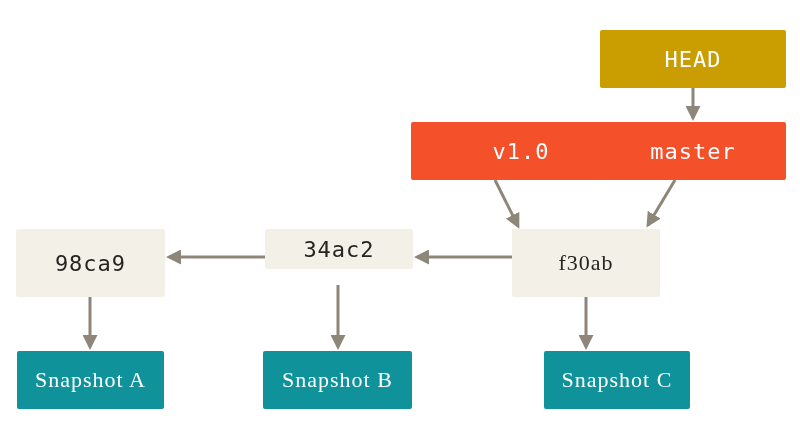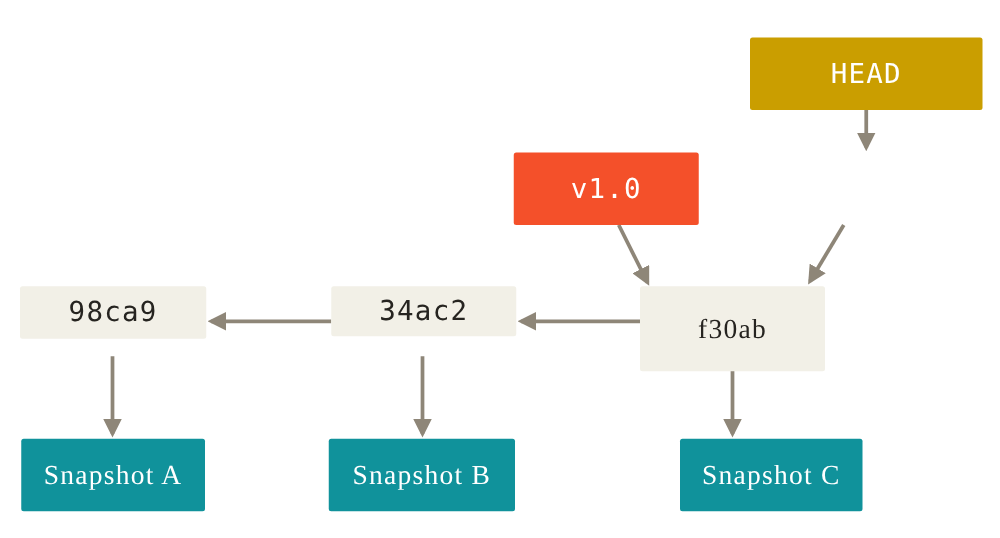--- a/index.html
+++ b/index.html
@@ -39,34 +39,34 @@
     border-radius: 2px;
     box-sizing: border-box;
     user-select: none;
   }
   .node-head {
     left: 600px; top: 30px; width: 186px; height: 58px;
     background: var(--head-bg);
     color: var(--text-light);
   }
   .node-tag {
-    left: 411px; top: 122px; width: 148px; height: 58px;
+    left: 411px; top: 122px; width: 220px; height: 58px;
     background: var(--ref-bg);
     color: var(--text-light);
   }
   .node-branch {
     left: 600px; top: 122px; width: 186px; height: 58px;
     background: var(--ref-bg);
     color: var(--text-light);
   }
   .node-commit {
     background: var(--commit-bg);
     color: var(--text-dark);
   }
-  .node-commit-0 { left: 16px;  top: 229px; width: 149px; height: 42px; }
+  .node-commit-0 { left: 16px;  top: 229px; width: 149px; height: 68px; }
   .node-commit-1 { left: 265px; top: 229px; width: 148px; height: 40px; }
   .node-commit-2 { left: 512px; top: 229px; width: 148px; height: 68px; font-family: Liberation Serif, serif; }
   .node-snapshot {
     background: var(--snapshot-bg);
     color: var(--text-light);
     font-family: Liberation Serif, serif;
   }
   .node-snapshot-0 { left: 17px;  top: 351px; width: 147px; height: 58px; }
   .node-snapshot-1 { left: 263px; top: 351px; width: 149px; height: 58px; text-align: center; }
   .node-snapshot-2 { left: 512px; top: 351px; width: 146px; height: 58px; margin-left: 32px; }
@@ -93,20 +93,23 @@
   </svg>
 
   <div class="node node-head">
     <span>HEAD</span>
   </div>
 
   <div class="node node-tag">
     <span>v1.0</span>
   </div>
 
+  <div class="node node-branch">
+    <span>master</span>
+  </div>
 
   <div class="node node-commit node-commit-0">
     <span>98ca9</span>
   </div>
 
   <div class="node node-commit node-commit-1">
     <span>34ac2</span>
   </div>
 
   <div class="node node-commit node-commit-2">

